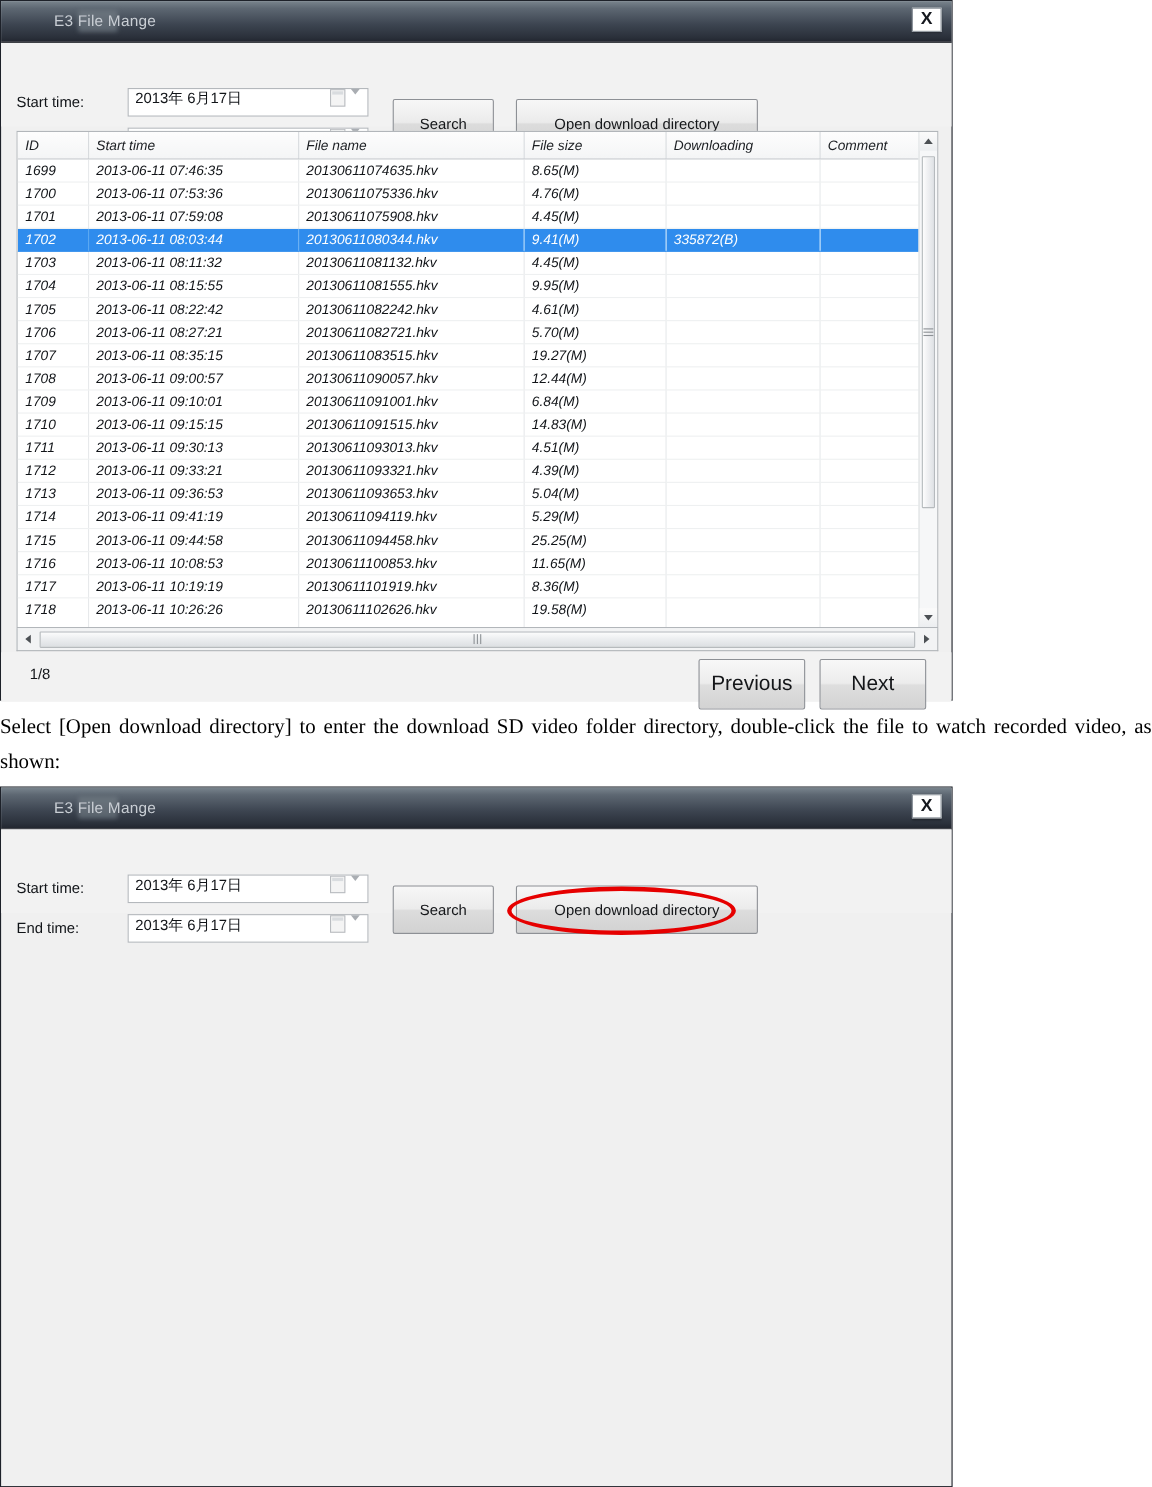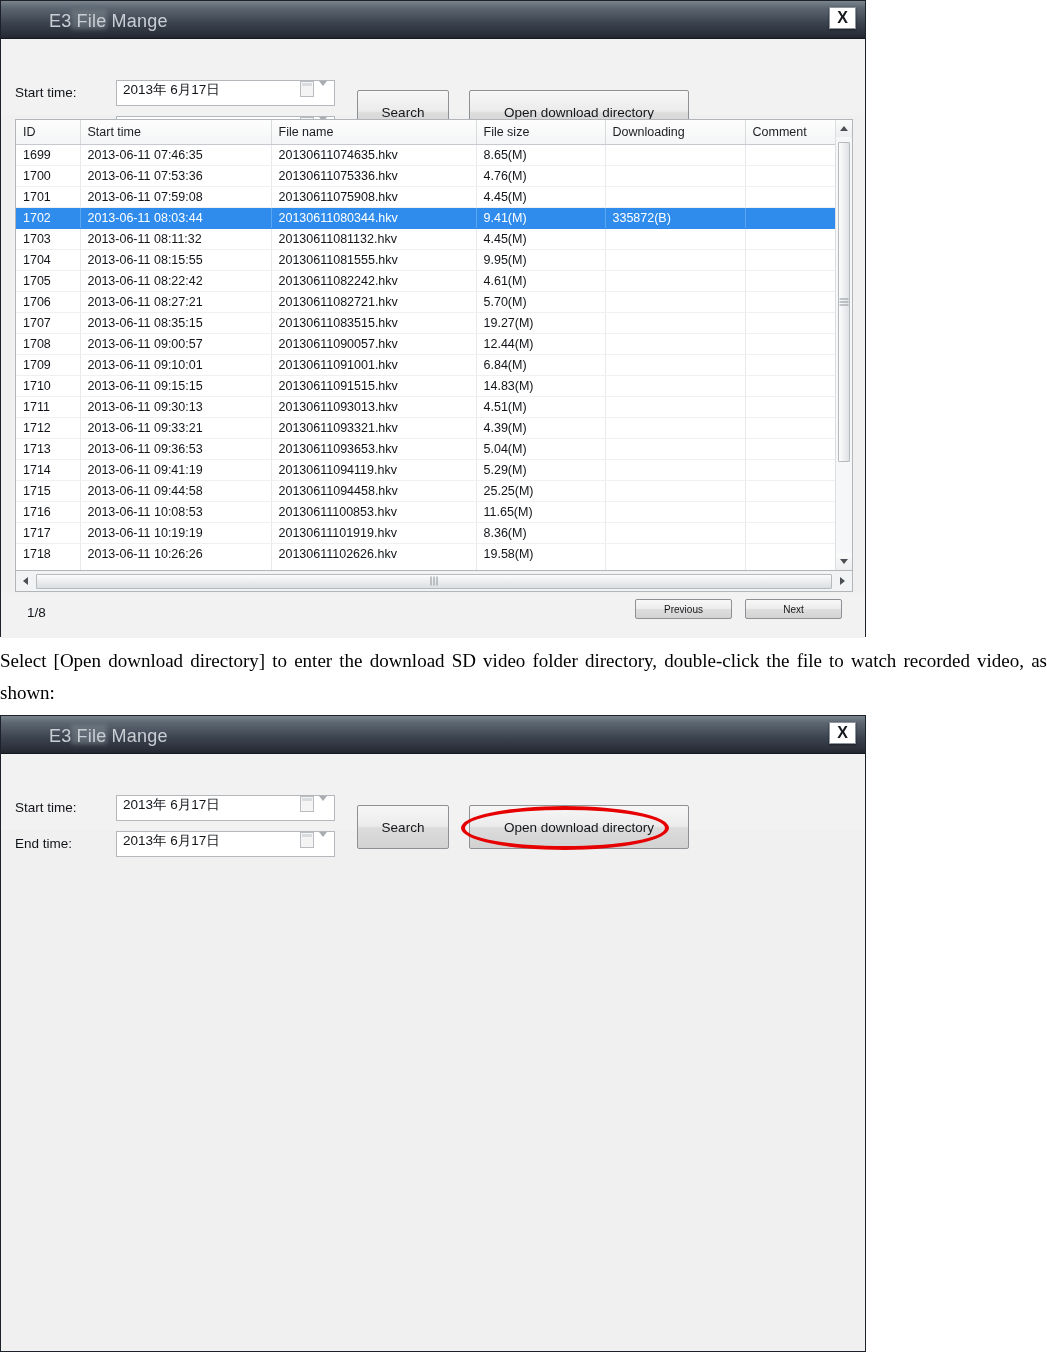--- a/index.html
+++ b/index.html
@@ -32,21 +32,21 @@
     background: linear-gradient(to bottom, #79848d 0%, #5d6772 18%, #3c4450 58%, #2b313b 88%, #22262f 100%);
     position: relative;
     border-bottom: 1px solid #15181e;
     box-sizing: border-box;
   }
   .title-text {
     position: absolute;
     left: 48px;
     top: 10px;
     color: #c9ced4;
-    font-size: 18px;
+    font-size: 14px;
     letter-spacing: .2px;
     white-space: nowrap;
   }
   .title-redaction {
     position: absolute;
     left: 70px;
     top: 8px;
     width: 36px;
     height: 20px;
     background: linear-gradient(to bottom, #6b757e, #5a636d);
@@ -178,20 +178,21 @@
     position: absolute;
     left: 0; top: 0;
     width: 820px;
   }
   table.filelist {
     border-collapse: collapse;
     width: 820px;
     table-layout: fixed;
     font-size: 12.5px;
     color: #111418;
+    font-style: italic;
   }
   table.filelist th {
     background: linear-gradient(to bottom, #fdfdfd 0%, #f4f5f6 100%);
     border-right: 1px solid #d8dbde;
     border-bottom: 1px solid #c6c9cd;
     font-weight: normal;
     text-align: left;
     padding: 5px 0 5px 7px;
     height: 20px;
     font-size: 12.5px;
@@ -364,26 +365,26 @@
   .page-indicator {
     position: absolute;
     left: 26px;
     top: 12px;
     font-size: 13.5px;
     color: #111418;
   }
   .nav-button {
     position: absolute;
     top: 6px;
-    height: 20px;
+    height: 46px;
     width: 97px;
     background: linear-gradient(to bottom, #f8f8f8 0%, #ececec 48%, #dedede 52%, #d3d3d3 100%);
     border: 1px solid #8d9095;
     border-radius: 2px;
-    font-size: 10px;
+    font-size: 19px;
     color: #141619;
     display: flex;
     align-items: center;
     justify-content: center;
     box-sizing: border-box;
     cursor: pointer;
     font-family: "Liberation Sans", sans-serif;
   }
   .btn-prev { left: 634px; }
   .btn-next { left: 744px; }

